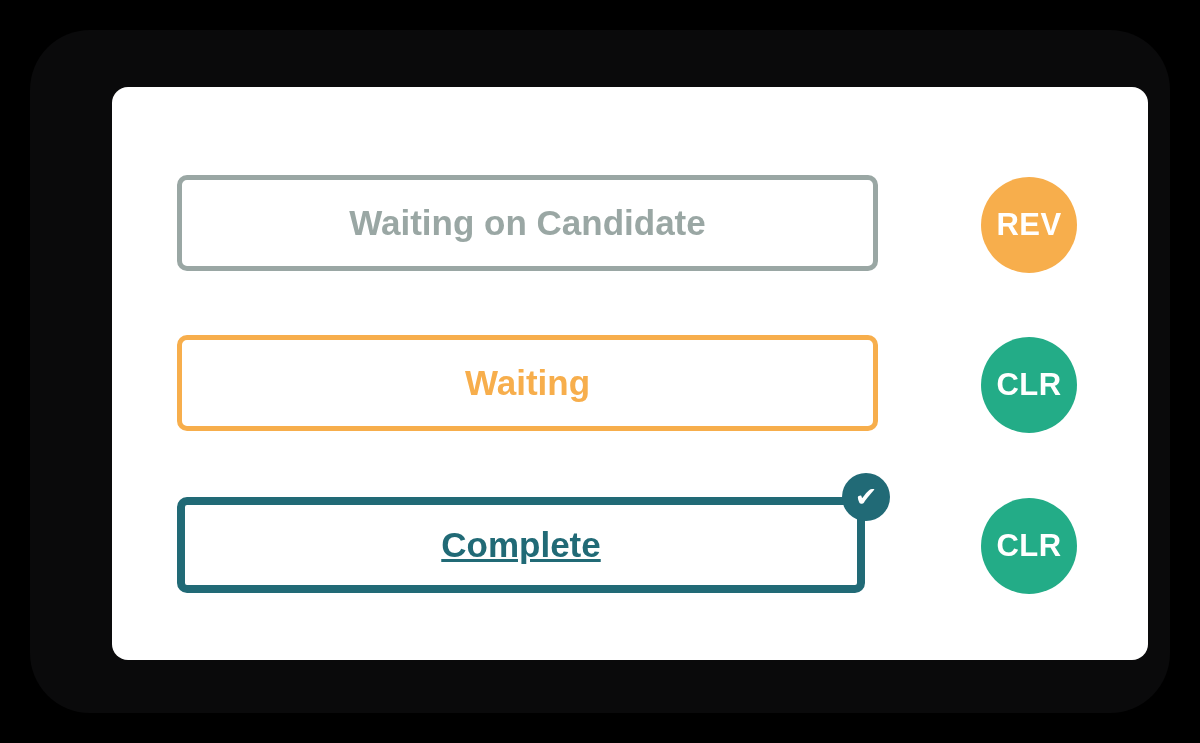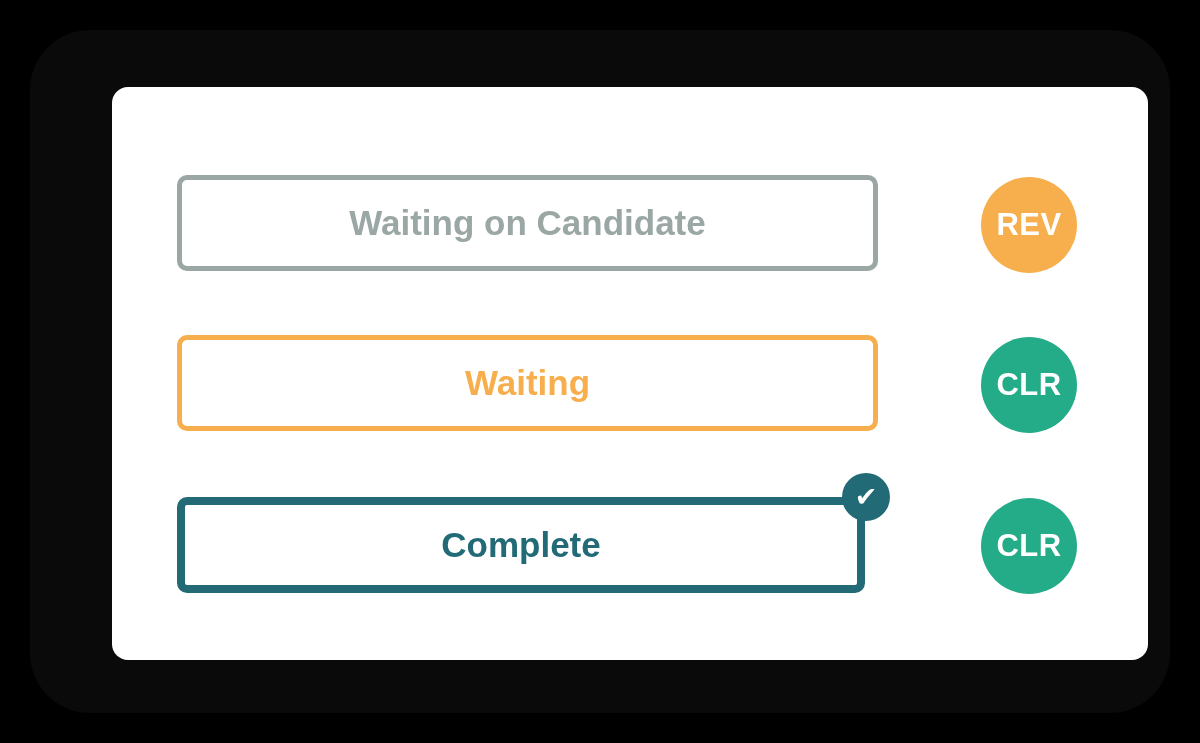--- a/index.html
+++ b/index.html
@@ -40,20 +40,21 @@
   .status-btn.partial {
     top: 248px;
     border: 5px solid var(--c-orange, #F7AE4C);
     color: var(--c-orange, #F7AE4C);
   }
   .status-btn.complete {
     top: 410px;
     width: 688px;
     border: 8px solid var(--c-teal, #216A76);
     color: var(--c-teal, #216A76);
+    text-decoration: underline;
   }
   .check-circle {
     position: absolute; left: 730px; top: 386px;
     width: 48px; height: 48px;
     background: var(--c-teal, #216A76);
     border-radius: 50%;
     display: flex; align-items: center; justify-content: center;
     color: var(--c-badge_text, #fff);
     font-size: 27px; font-weight: 700;
     line-height: 1;

